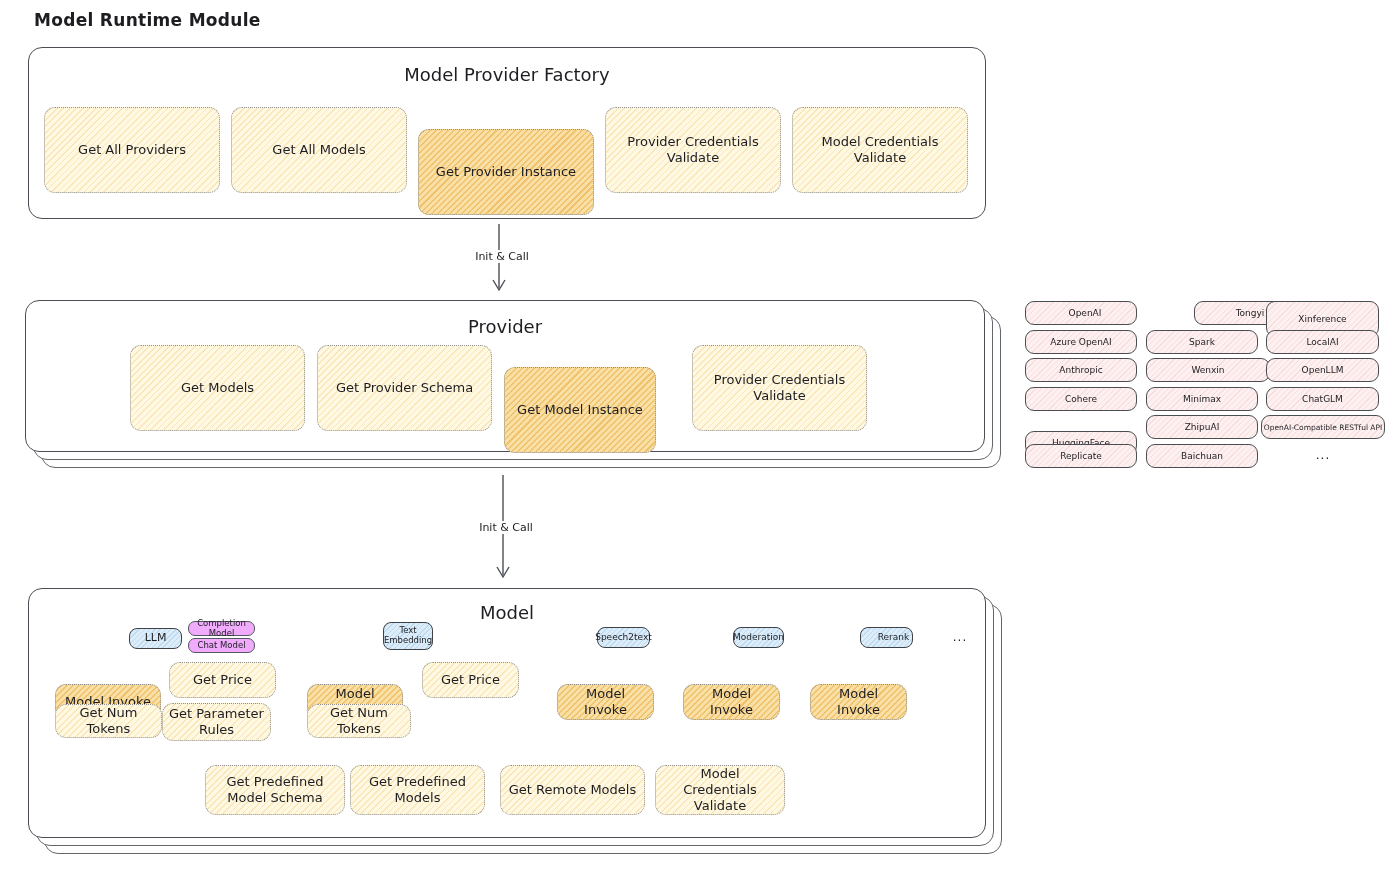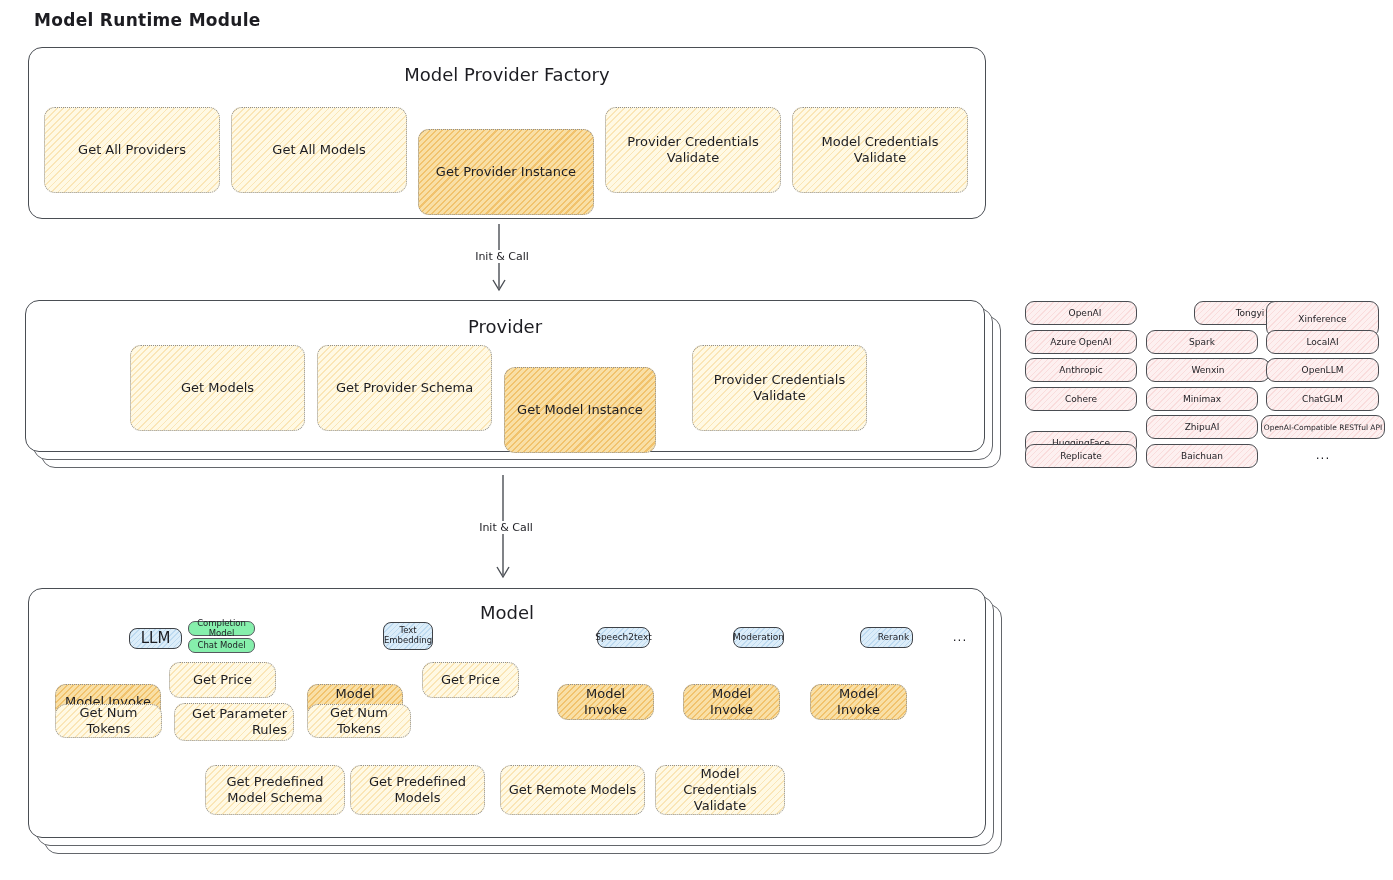--- a/index.html
+++ b/index.html
@@ -21,24 +21,24 @@
     background:repeating-linear-gradient(135deg, rgba(233,160,37,0.06) 0 2.8px, rgba(233,160,37,0.48) 2.8px 4.3px), #FAE3AE;
     margin-top:22px;
   }
   .pill{
     position:absolute;display:flex;align-items:center;justify-content:center;text-align:center;
     border:1.2px solid #4a4d52;border-radius:9px;box-sizing:border-box;font-size:9px;
     background:repeating-linear-gradient(135deg, rgba(235,140,140,0) 0 3px, rgba(235,140,140,0.20) 3px 4px), #FDF0F0;
   }
   .tag{
     position:absolute;display:flex;align-items:center;justify-content:center;text-align:center;
-    border:1.3px solid #3e4146;border-radius:8px;box-sizing:border-box;font-size:15px;line-height:1.15;padding:1px 2px;
+    border:1.3px solid #3e4146;border-radius:8px;box-sizing:border-box;font-size:11px;line-height:1.15;padding:1px 2px;
     background:repeating-linear-gradient(135deg, rgba(120,175,220,0) 0 2.6px, rgba(120,175,220,0.30) 2.6px 3.7px), #DCEDF9;
   }
-  .tag.plain{background:#86efac;border:1.1px solid #55585e;border-radius:7px;font-size:8.5px;}
+  .tag.plain{background:#f0abfc;border:1.1px solid #55585e;border-radius:7px;font-size:8.5px;}
   .ellipsis{position:absolute;font-size:12px;letter-spacing:1px;}
   .arrow-label{position:absolute;font-size:11px;background:#ffffff;padding:0 3px;text-align:center;}
   svg.arrow{position:absolute;overflow:visible;}
 </style>
 </head>
 <body>
 
 <div id="canvas">
 
   <div class="page-title" style="left:34px;top:10px;">Model Runtime Module</div>
@@ -101,21 +101,21 @@
   <div class="tag plain" style="left:188px;top:638px;width:67px;height:15px;">Chat Model</div>
   <div class="tag" style="left:383px;top:622px;width:50px;height:28px;font-size:8.5px;">Text Embedding</div>
   <div class="tag" style="left:597px;top:627px;width:53px;height:21px;font-size:9px;">Speech2text</div>
   <div class="tag" style="left:733px;top:627px;width:51px;height:21px;font-size:9px;">Moderation</div>
   <div class="tag" style="left:860px;top:627px;width:53px;height:21px;font-size:9px;padding-left:16px;">Rerank</div>
   <div class="ellipsis" style="left:948px;top:630px;width:24px;text-align:center;">...</div>
 
   <div class="node hl" style="left:55px;top:662px;width:106px;height:36px;">Model Invoke</div>
   <div class="node" style="left:169px;top:662px;width:107px;height:36px;">Get Price</div>
   <div class="node" style="left:55px;top:704px;width:107px;height:34px;">Get Num Tokens</div>
-  <div class="node" style="left:174px;top:703px;width:120px;height:38px;text-align:right;">Get Parameter Rules</div>
+  <div class="node" style="left:162px;top:703px;width:109px;height:38px;">Get Parameter Rules</div>
 
   <div class="node hl" style="left:307px;top:662px;width:96px;height:36px;">Model Invoke</div>
   <div class="node" style="left:422px;top:662px;width:97px;height:36px;">Get Price</div>
   <div class="node" style="left:307px;top:704px;width:104px;height:34px;">Get Num Tokens</div>
 
   <div class="node hl" style="left:557px;top:662px;width:97px;height:36px;">Model Invoke</div>
   <div class="node hl" style="left:683px;top:662px;width:97px;height:36px;">Model Invoke</div>
   <div class="node hl" style="left:810px;top:662px;width:97px;height:36px;">Model Invoke</div>
 
   <div class="node" style="left:205px;top:765px;width:140px;height:50px;">Get Predefined Model Schema</div>

